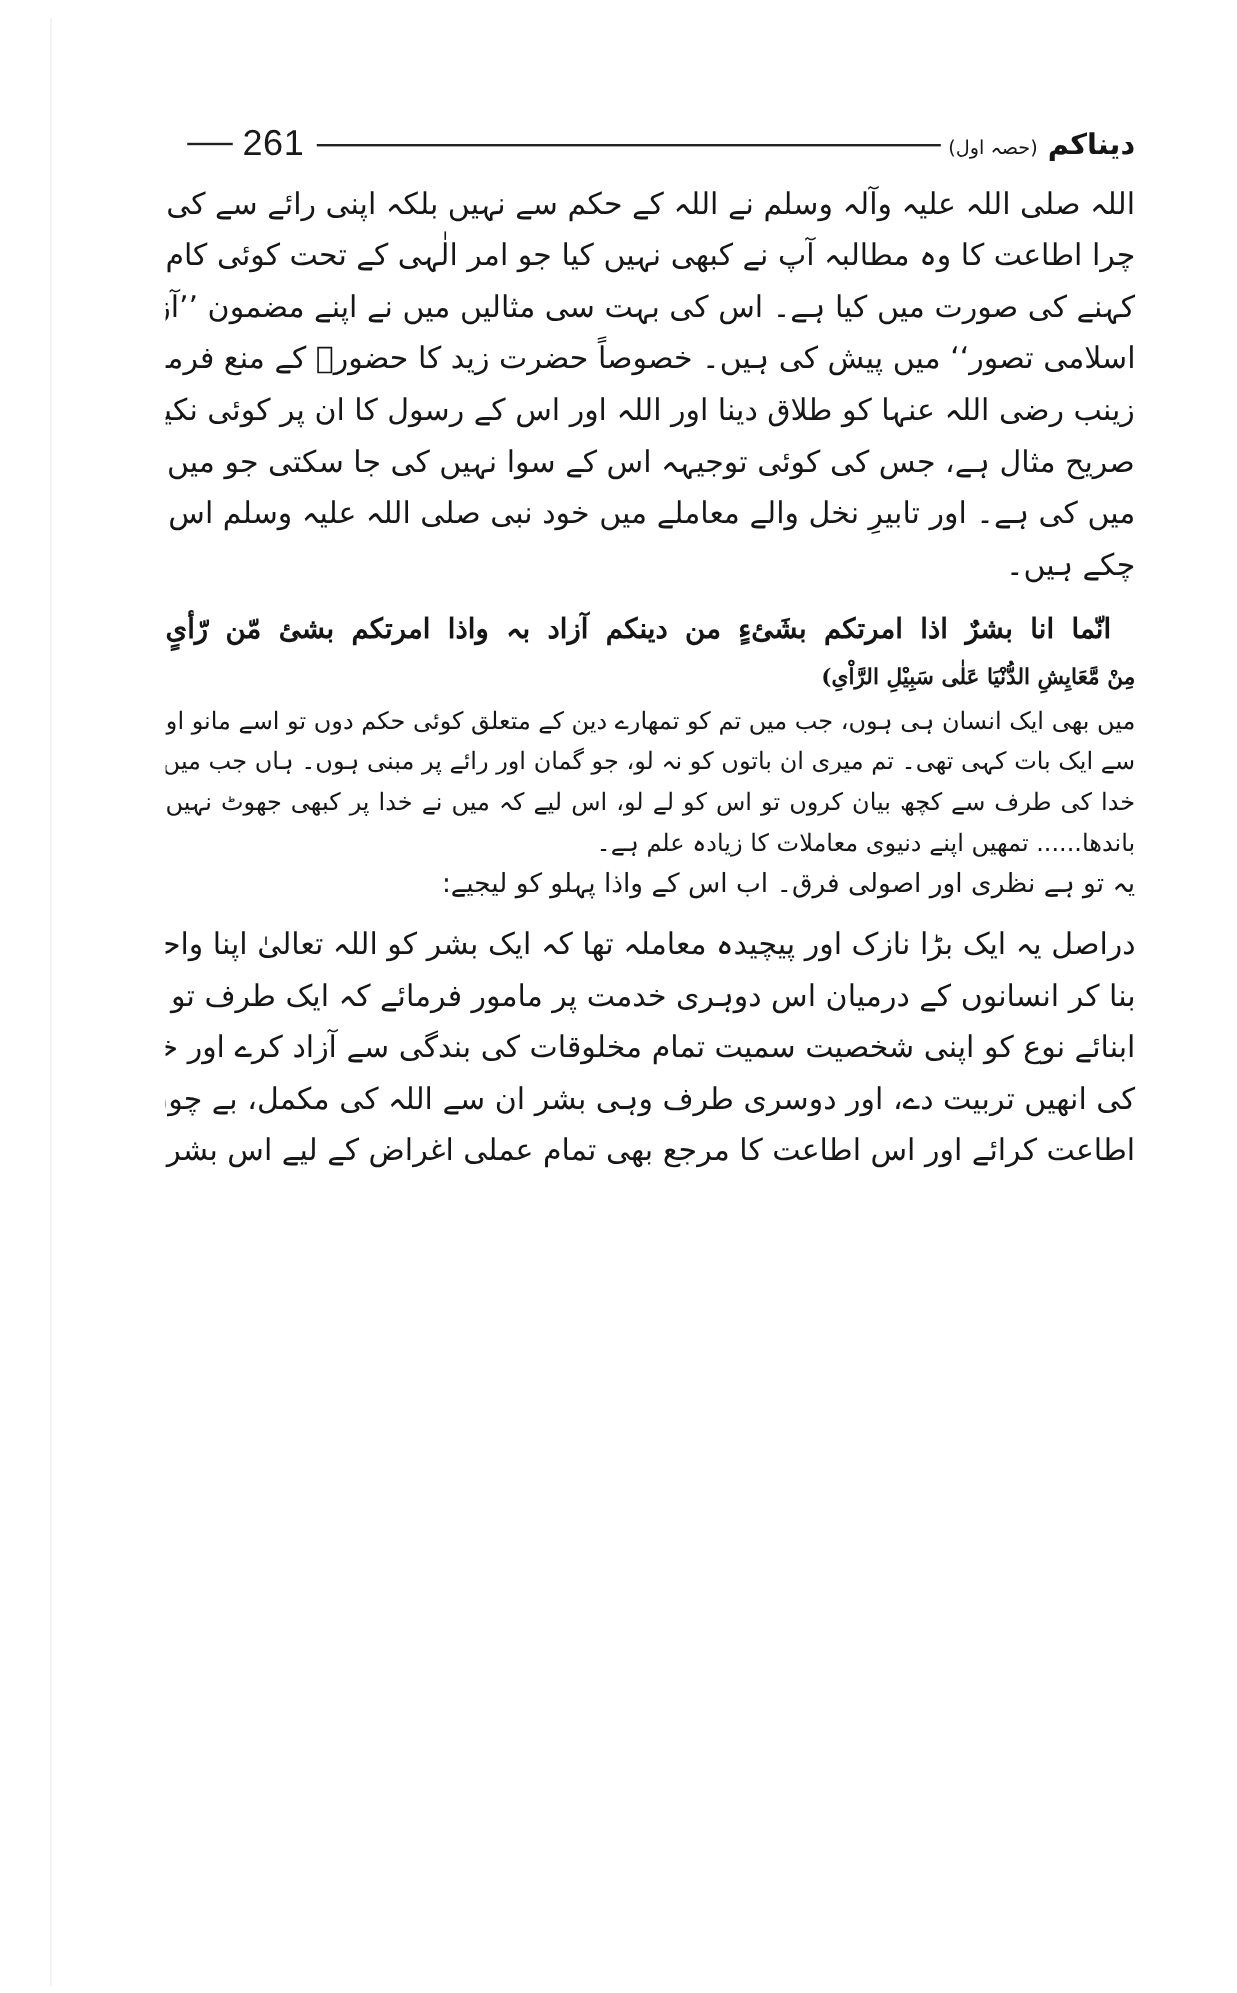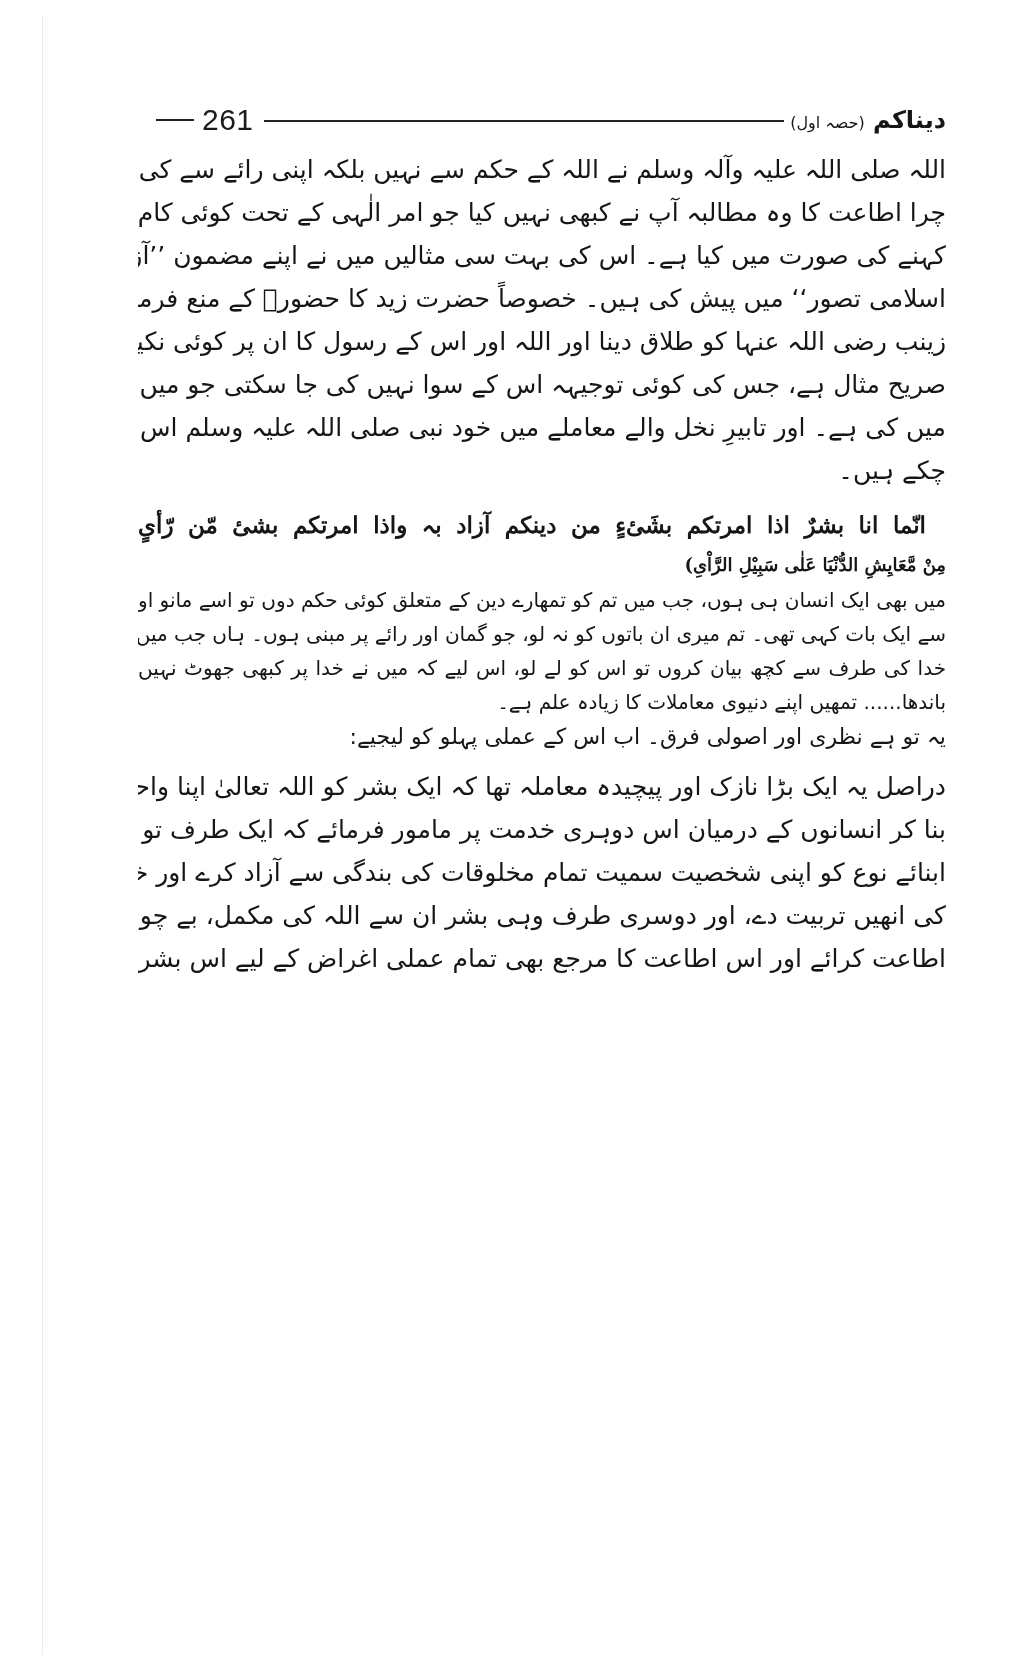--- a/index.html
+++ b/index.html
@@ -149,21 +149,21 @@
       <span class="line citation short">مِنْ مَّعَایِشِ الدُّنْیَا عَلٰی سَبِیْلِ الرَّاْیِ)</span>
     </div>
 
     <div>
       <span class="line translation">میں بھی ایک انسان ہی ہوں، جب میں تم کو تمھارے دین کے متعلق کوئی حکم دوں تو اسے مانو اور</span>
       <span class="line translation">سے ایک بات کہی تھی۔ تم میری ان باتوں کو نہ لو، جو گمان اور رائے پر مبنی ہوں۔ ہاں جب میں</span>
       <span class="line translation">خدا کی طرف سے کچھ بیان کروں تو اس کو لے لو، اس لیے کہ میں نے خدا پر کبھی جھوٹ نہیں</span>
       <span class="line translation short">باندھا...... تمھیں اپنے دنیوی معاملات کا زیادہ علم ہے۔</span>
     </div>
 
-    <span class="line heading-line short">یہ تو ہے نظری اور اصولی فرق۔ اب اس کے عملی پہلو کو لیجیے:</span>
+    <span class="line heading-line short">یہ تو ہے نظری اور اصولی فرق۔ اب اس کے واذا پہلو کو لیجیے:</span>
 
     <div class="para">
       <span class="line">دراصل یہ ایک بڑا نازک اور پیچیدہ معاملہ تھا کہ ایک بشر کو اللہ تعالیٰ اپنا واحد نمایندہ</span>
       <span class="line">بنا کر انسانوں کے درمیان اس دوہری خدمت پر مامور فرمائے کہ ایک طرف تو وہ بشر اپنے</span>
       <span class="line">ابنائے نوع کو اپنی شخصیت سمیت تمام مخلوقات کی بندگی سے آزاد کرے اور خود اس آزادی</span>
       <span class="line">کی انھیں تربیت دے، اور دوسری طرف وہی بشر ان سے اللہ کی مکمل، بے چون و چرا</span>
       <span class="line">اطاعت کرائے اور اس اطاعت کا مرجع بھی تمام عملی اغراض کے لیے اس بشر کی اپنی ہی</span>
     </div>
 
   </div>

